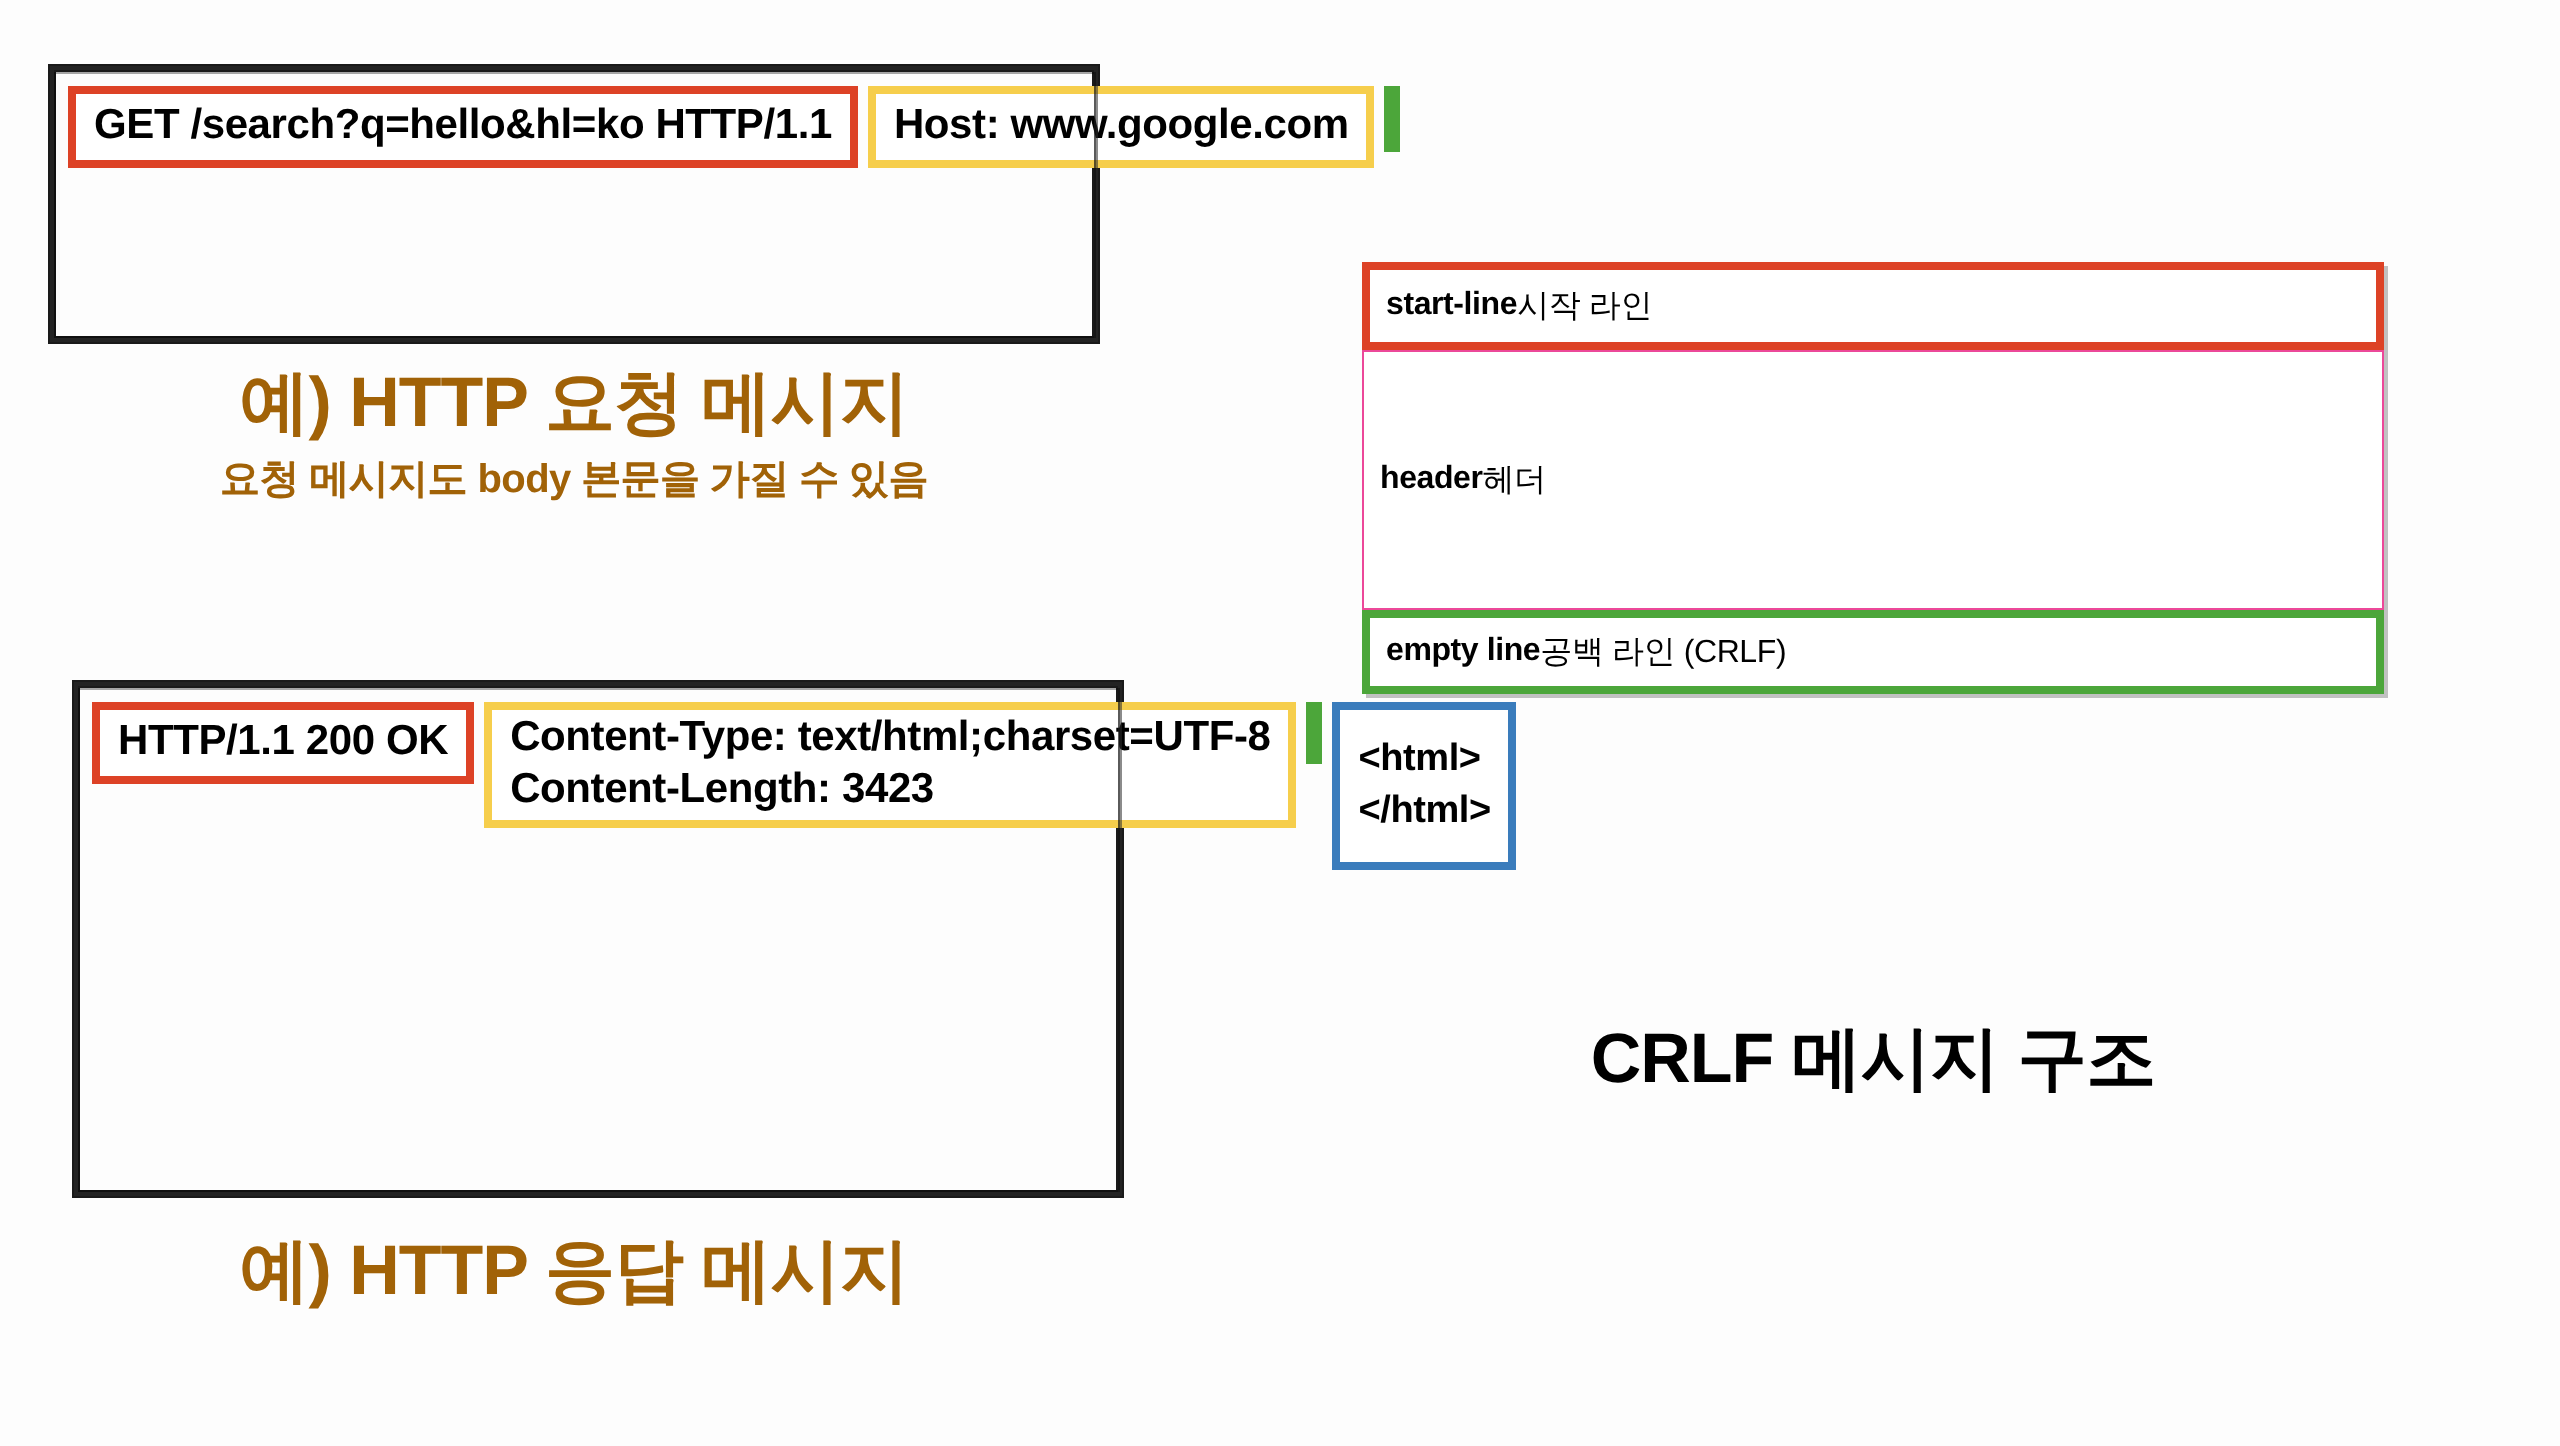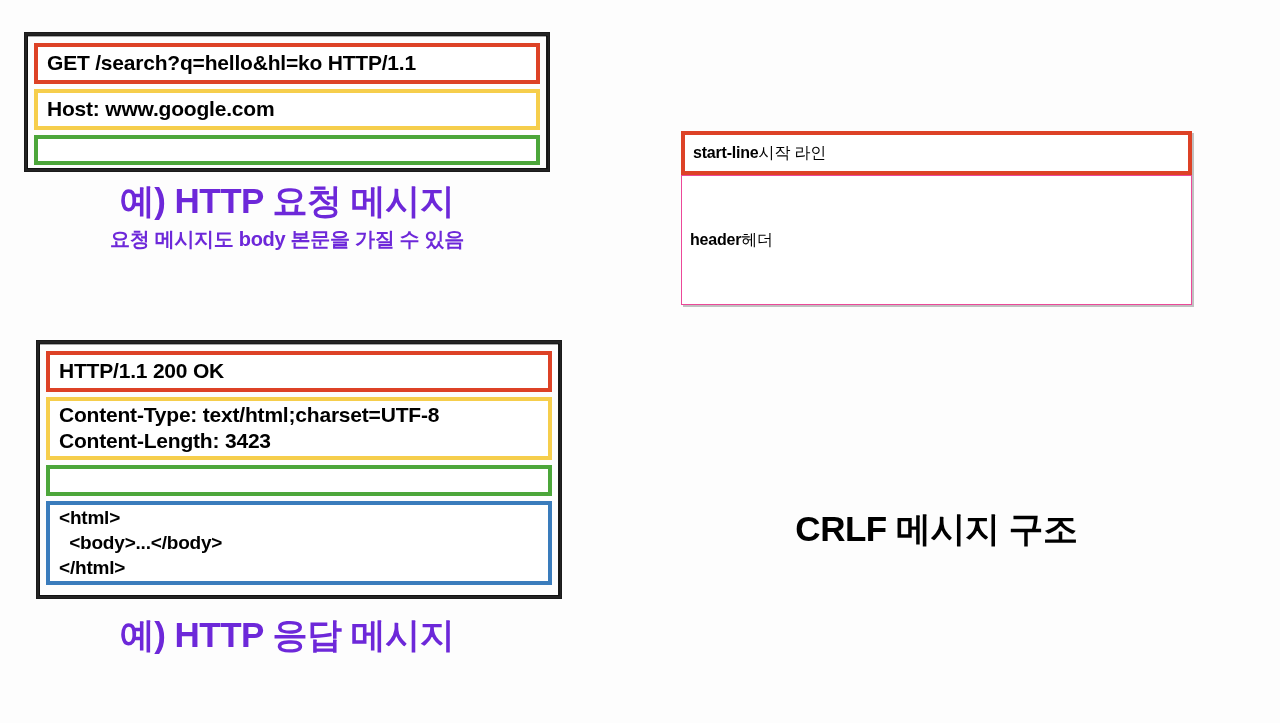--- a/index.html
+++ b/index.html
@@ -23,21 +23,21 @@
   }
 
   
   .example-block {
     position: absolute;
     box-sizing: border-box;
     background: #fdfdfd;
     border: 4px solid #1a1a1a;
     padding: 7px 6px;
     display: flex;
-    flex-direction: column;
+    flex-direction: row;
     gap: 5px;
   }
   
   .example-block::before {
     content: "";
     position: absolute;
     left: -3px; top: -3px; right: -3px; bottom: -3px;
     border: 2px solid #2b2b2b;
     opacity: .55;
     pointer-events: none;
@@ -87,21 +87,21 @@
     font-size: 19px;
     font-weight: 700;
     line-height: 1.32;
   }
 
   
   .caption {
     position: absolute;
     text-align: center;
     font-weight: 700;
-    color: #6d28d9;
+    color: #a16207;
   }
   #request-caption  { left: 24px; top: 178px; width: 526px; font-size: 35px; letter-spacing: -0.5px; }
   #request-subcaption { left: 24px; top: 226px; width: 526px; font-size: 20px; letter-spacing: -0.3px; }
   #response-caption { left: 24px; top: 612px; width: 526px; font-size: 35px; letter-spacing: -0.5px; }
 
   
   .struct {
     position: absolute;
     left: 681px;
     top: 131px;
@@ -163,33 +163,36 @@
     </div>
     <div class="msg-line header" id="res-header">
       <span>Content-Type: text/html;charset=UTF-8</span>
       <span>Content-Length: 3423</span>
     </div>
     <div class="msg-line empty" id="res-empty">
       <span></span>
     </div>
     <div class="msg-line body" id="res-body">
       <span class="code-ln">&lt;html&gt;</span>
-      <span class="code-ln">  &lt;body&gt;...&lt;/body&gt;</span>
       <span class="code-ln">&lt;/html&gt;</span>
     </div>
   </div>
 
   <div class="caption" id="response-caption">예) HTTP 응답 메시지</div>
 
   <div class="struct">
     <div class="struct-row" id="struct-start-line">
       <span class="lead">start-line</span>
         <span class="kor"> 시작 라인</span>
     </div>
     <div class="struct-row" id="struct-header">
       <span class="lead">header</span>
         <span class="kor"> 헤더</span>
     </div>
+    <div class="struct-row" id="struct-empty-line">
+      <span class="lead">empty line</span>
+        <span class="kor"> 공백 라인 (CRLF)</span>
+    </div>
   </div>
 
   <div id="struct-title">CRLF 메시지 구조</div>
 
 </div>
 
 </body></html>

